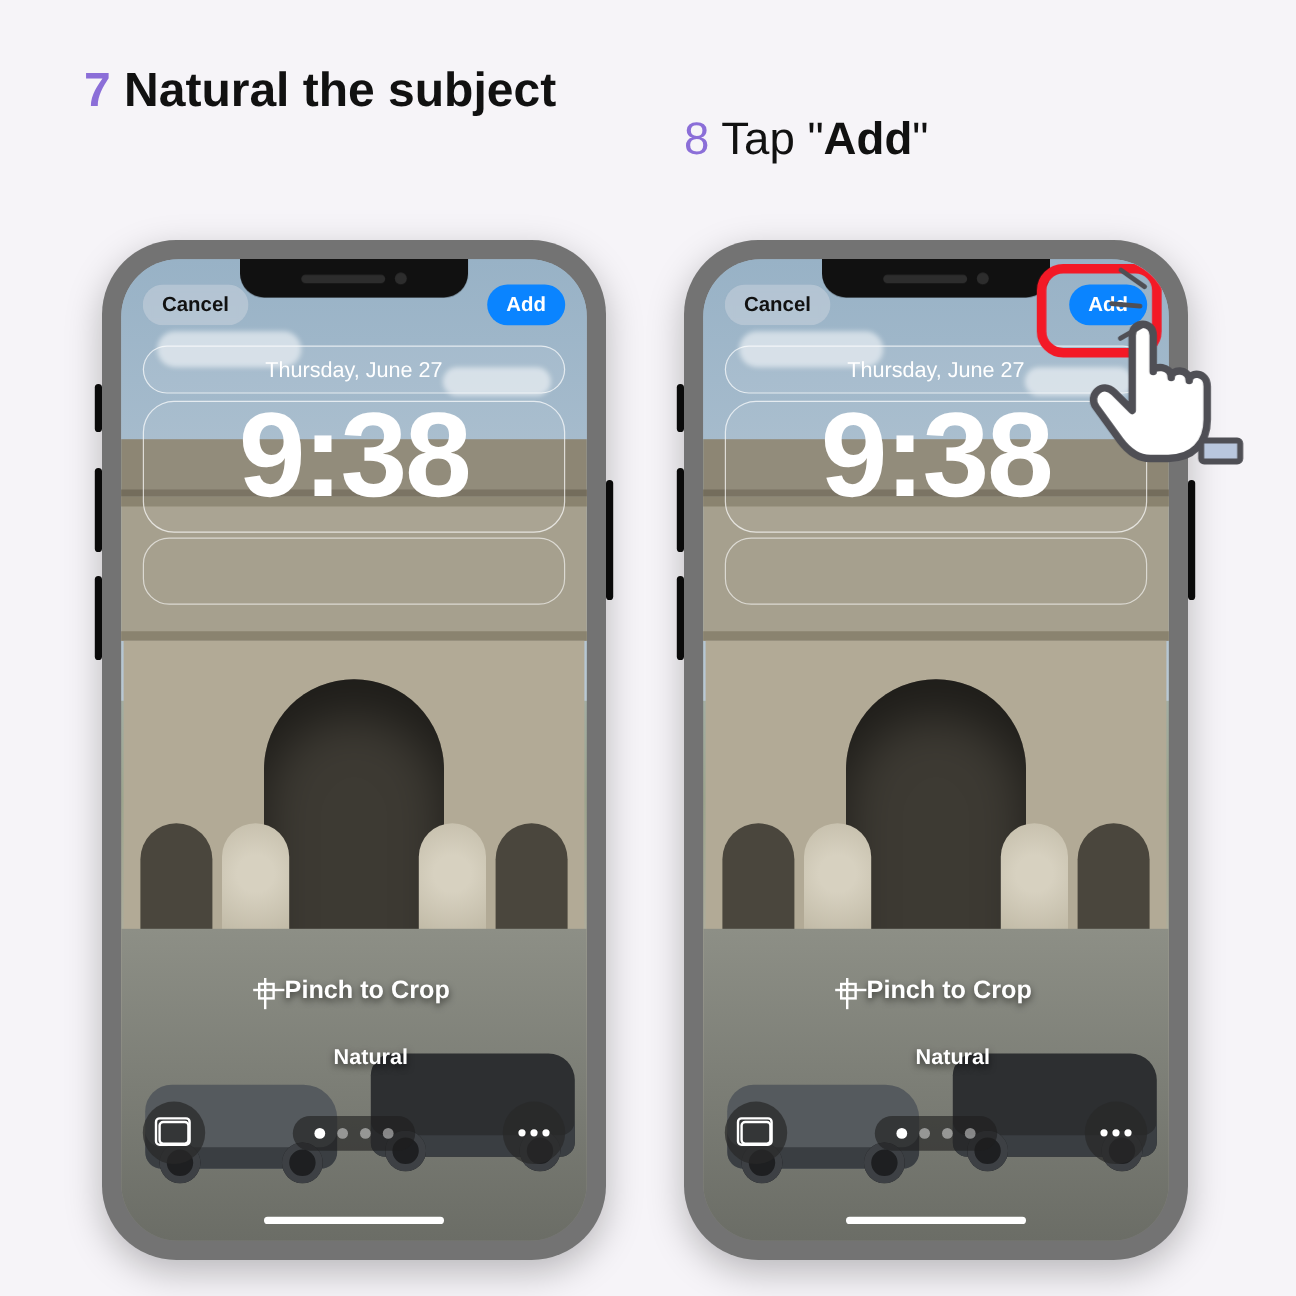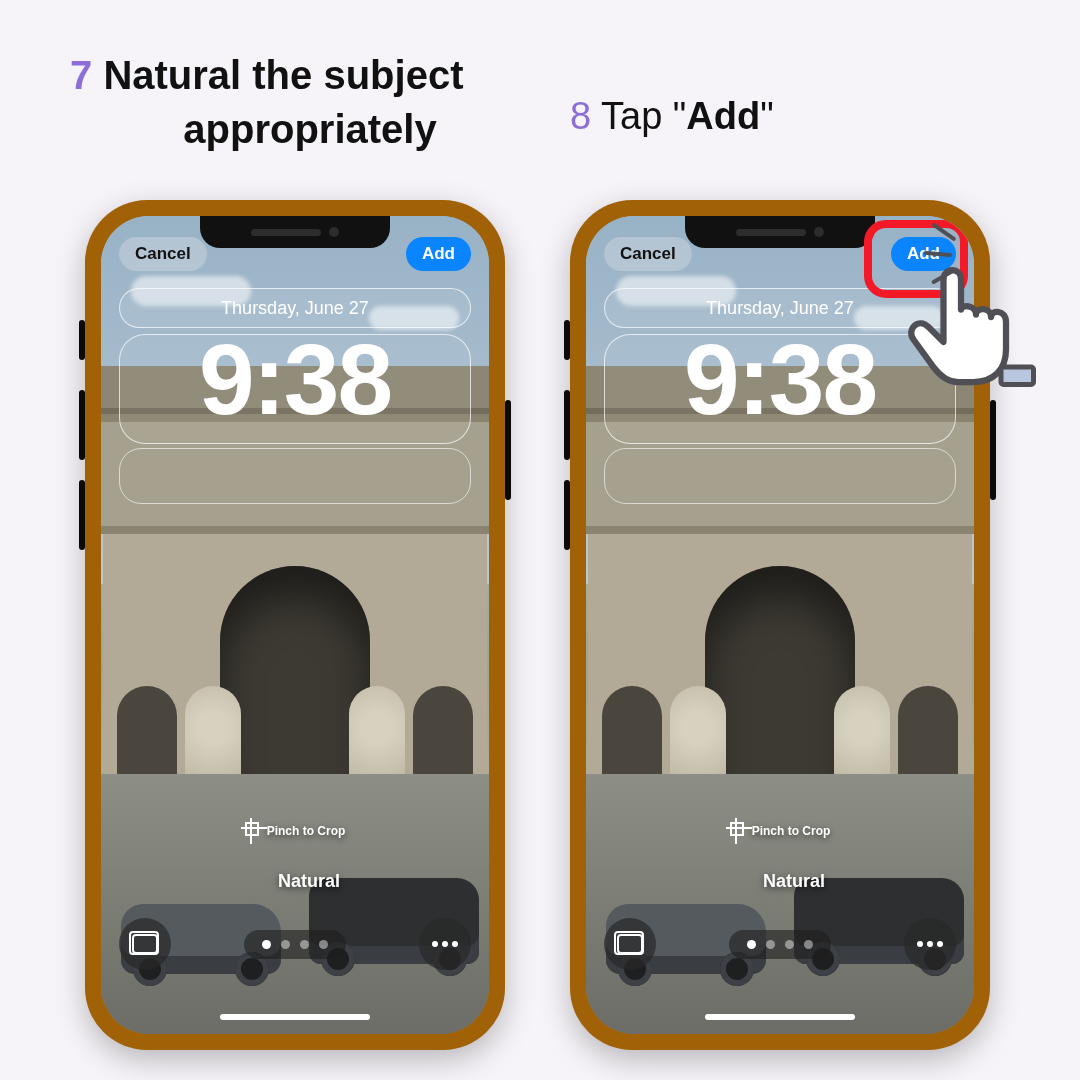--- a/index.html
+++ b/index.html
@@ -6,21 +6,21 @@
   html, body { width: 1080px; height: 1080px; background: #f6f4f8; font-family: -apple-system, Helvetica, Arial, sans-serif; }
   .page { width: 1080px; height: 1080px; position: relative; }
 
   .step-header { position: absolute; font-weight: 800; color: #111; }
   .step-header .num { color: #8b6ed8; }
   #step7 { left: 70px; top: 48px; width: 480px; font-size: 40px; line-height: 1.35; }
   #step7 .line2 { display:block; text-align:center; }
   #step8 { left: 570px; top: 95px; font-size: 38px; font-weight: 500; }
   #step8 .add { font-weight: 800; }
 
-  .phone { position: absolute; top: 200px; width: 420px; height: 850px; border-radius: 62px; background: #a16207; box-shadow: 0 10px 30px rgba(0,0,0,.25); }
+  .phone { position: absolute; top: 200px; width: 420px; height: 850px; border-radius: 62px; background: #737373; box-shadow: 0 10px 30px rgba(0,0,0,.25); }
   #phoneA { left: 85px; }
   #phoneB { left: 570px; }
   .side-btn { position:absolute; background:#0a0a0a; border-radius:4px; }
   .sb-left1 { left:-6px; top:120px; width:6px; height:40px; }
   .sb-left2 { left:-6px; top:190px; width:6px; height:70px; }
   .sb-left3 { left:-6px; top:280px; width:6px; height:70px; }
   .sb-right { right:-6px; top:200px; width:6px; height:100px; }
 
   .screen { position: absolute; left: 16px; top: 16px; right: 16px; bottom: 16px; border-radius: 48px; overflow: hidden; background: linear-gradient(#9fb6c8 0%, #aebfcd 25%, #9da58e 55%, #b5b0a2 75%, #7f807a 100%); }
 
@@ -56,21 +56,21 @@
   .topbar { position:absolute; top:18px; left:18px; right:18px; height:40px; display:flex; justify-content:space-between; align-items:center; z-index:40; }
   .pill { padding:7px 16px; border-radius:20px; font-size:17px; font-weight:600; }
   .pill.cancel { background:rgba(200,210,220,.55); color:#111; backdrop-filter: blur(4px); }
   .pill.add { background:#0a84ff; color:#fff; }
 
   .datebox { position:absolute; top:72px; left:18px; right:18px; height:40px; border:1.5px solid rgba(255,255,255,.7); border-radius:20px; display:flex; align-items:center; justify-content:center; color:#fff; font-weight:400; font-size:18px; z-index:35; background:rgba(255,255,255,.08); }
   .clockbox { position:absolute; top:118px; left:18px; right:18px; height:110px; border:1.5px solid rgba(255,255,255,.7); border-radius:26px; z-index:34; background:rgba(255,255,255,.05); overflow:hidden; }
   .clock-text { position:absolute; top:106px; left:0; right:0; text-align:center; font-size:100px; font-weight:800; color:#fff; letter-spacing:-2px; z-index:33; }
   .widgetbox { position:absolute; top:232px; left:18px; right:18px; height:56px; border:1.5px solid rgba(255,255,255,.6); border-radius:22px; z-index:5; }
 
-  .hint { position:absolute; left:0; right:0; text-align:center; color:#fff; font-weight:700; font-size:12px; text-shadow:0 2px 6px rgba(0,0,0,.6); z-index:30; }
+  .hint { position:absolute; left:0; right:0; text-align:center; color:#fff; font-weight:700; font-size:21px; text-shadow:0 2px 6px rgba(0,0,0,.6); z-index:30; }
   .hint.pinch { bottom:196px; }
   .hint.pinch .crop-ic { display:inline-block; width:14px; height:14px; border:2px solid #fff; position:relative; margin-right:8px; vertical-align:-1px; }
   .hint.pinch .crop-ic::before, .hint.pinch .crop-ic::after { content:""; position:absolute; background:#fff; }
   .hint.pinch .crop-ic::before { left:-6px; top:3px; width:26px; height:2px; }
   .hint.pinch .crop-ic::after { top:-6px; left:3px; height:26px; width:2px; }
   .hint.filter { bottom:142px; font-size:18px;padding-left:28px; }
 
   .bottombar { position:absolute; bottom:60px; left:18px; right:18px; height:60px; display:flex; align-items:center; justify-content:space-between; z-index:30; }
   .circle-btn { width:52px; height:52px; border-radius:26px; background:rgba(40,40,40,.72); display:flex; align-items:center; justify-content:center; color:#fff; }
   .gallery-ic { width:26px; height:20px; border:2.5px solid #fff; border-radius:4px; position:relative; }
@@ -94,21 +94,20 @@
   .tap-lines .l3 { left:0; top:44px; transform:rotate(-30deg); }
 </style>
 </head>
 <body>
 
 <div class="page">
 
   <div id="step7" class="step-header">
     <span class="num">7</span>
     <span>Natural the subject</span>
-    <span class="line2">appropriately</span>
   </div>
 
   <div id="step8" class="step-header">
     <span class="num">8</span>
     <span>Tap </span><span>"</span><span class="add">Add</span><span>"</span>
   </div>
 
   <div id="phoneA" class="phone">
     <div class="side-btn sb-left1"></div>
     <div class="side-btn sb-left2"></div>

